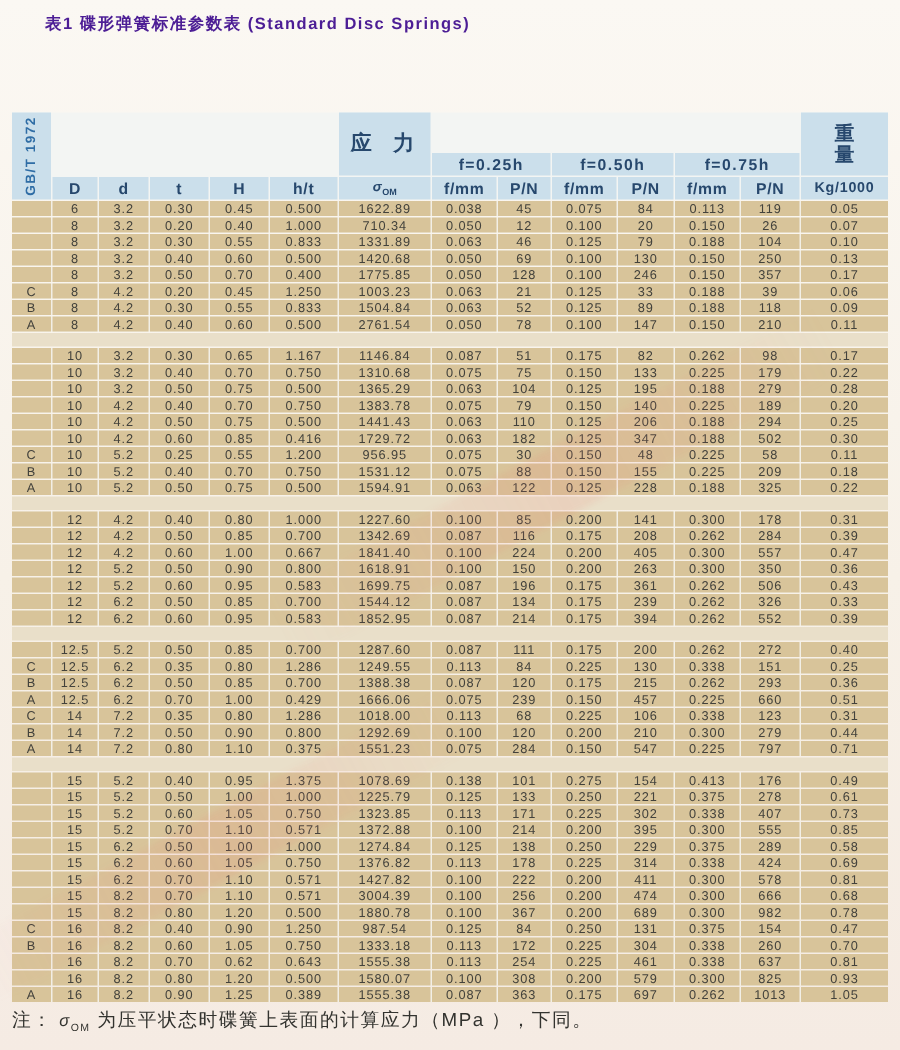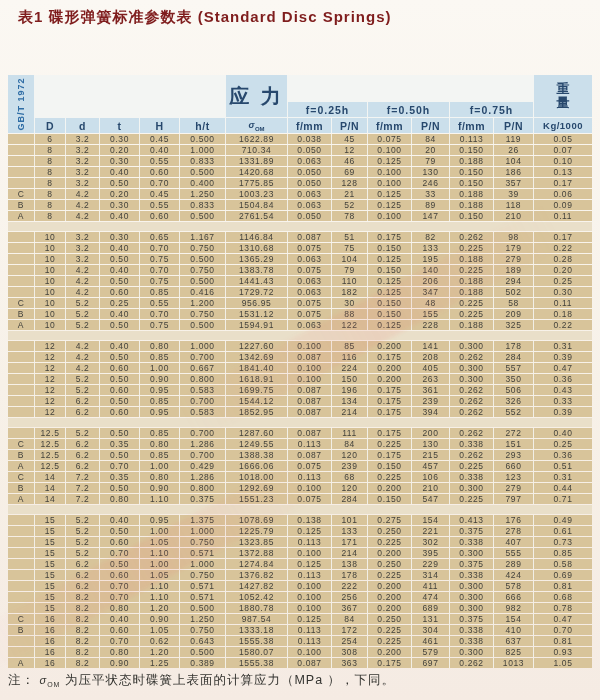--- a/index.html
+++ b/index.html
@@ -5,22 +5,22 @@
   html,body{margin:0;padding:0;}
   body{
     width:600px;height:700px;
     font-family:"Liberation Sans","DejaVu Sans",sans-serif;
     background:linear-gradient(180deg,#fbf8f3 0%,#f7f1e8 55%,#f5ebe3 100%);
     position:relative;overflow:hidden;
     -webkit-font-smoothing:antialiased;
   }
   .page{position:absolute;inset:0;}
   .title{
-    position:absolute;top:8px;left:18px;
-    font-size:15px;font-weight:bold;color:#7f1d1d;letter-spacing:1px;
+    position:absolute;top:8px;left:30px;
+    font-size:11px;font-weight:bold;color:#4c1d95;letter-spacing:1px;
     white-space:nowrap;
   }
   .table-wrap{position:absolute;top:75px;left:8px;width:584px;}
 
   :root{
     --cols:26px 30px 33px 39px 39px 45px 61px 43px 35px 43px 37px 43px 39px 58px;
     --hdr-bg:#cbdfeb;
     --hdr-text:#27486d;
     --cell-bg:#d8c49a;
     --cell-text:#43423c;
@@ -39,21 +39,21 @@
     background:var(--hdr-bg);color:var(--hdr-text);
     display:flex;align-items:center;justify-content:center;
     font-weight:bold;overflow:hidden;position:relative;
   }
   .hcell.gbt{grid-column:1;grid-row:1/4;}
   .gbt-inner{
     transform:rotate(-90deg);transform-origin:center;
     font-size:9px;font-weight:bold;color:#2f6da5;letter-spacing:1px;white-space:nowrap;
   }
   .hcell.geo{grid-column:2/7;grid-row:1/3;font-size:14px;letter-spacing:6px;}
-  .hcell.stress{grid-column:7;grid-row:1/3;font-size:20px;letter-spacing:3px;}
+  .hcell.stress{grid-column:7;grid-row:1/3;font-size:14px;letter-spacing:3px;font-family:Liberation Mono, monospace;}
   .hcell.mech{grid-column:8/14;grid-row:1;font-size:14px;letter-spacing:5px;}
   .hcell.weight{grid-column:14;grid-row:1/3;font-size:13px;line-height:14px;flex-direction:column;}
   .hcell.sub{font-size:10.5px;letter-spacing:1px;font-weight:bold;}
   .hcell.f025{grid-column:8/10;grid-row:2;}
   .hcell.f050{grid-column:10/12;grid-row:2;}
   .hcell.f075{grid-column:12/14;grid-row:2;}
   .hcell.col{grid-row:3;font-size:10.5px;font-weight:bold;letter-spacing:0.5px;}
   .hcell.kg{font-size:9.5px;letter-spacing:0.5px;}
   .sigma{font-style:italic;font-size:9px;}
   .sigma sub{font-size:6px;font-style:normal;letter-spacing:0;}
@@ -185,21 +185,21 @@
             <div class="tcell">3.2</div>
             <div class="tcell">0.40</div>
             <div class="tcell">0.60</div>
             <div class="tcell">0.500</div>
             <div class="tcell">1420.68</div>
             <div class="tcell">0.050</div>
             <div class="tcell">69</div>
             <div class="tcell">0.100</div>
             <div class="tcell">130</div>
             <div class="tcell">0.150</div>
-            <div class="tcell">186</div>
+            <div class="tcell">250</div>
             <div class="tcell">0.13</div>
           </div>
           <div class="trow">
             <div class="tcell"></div>
             <div class="tcell">8</div>
             <div class="tcell">3.2</div>
             <div class="tcell">0.50</div>
             <div class="tcell">0.70</div>
             <div class="tcell">0.400</div>
             <div class="tcell">1775.85</div>
@@ -751,21 +751,21 @@
             <div class="tcell">578</div>
             <div class="tcell">0.81</div>
           </div>
           <div class="trow">
             <div class="tcell"></div>
             <div class="tcell">15</div>
             <div class="tcell">8.2</div>
             <div class="tcell">0.70</div>
             <div class="tcell">1.10</div>
             <div class="tcell">0.571</div>
-            <div class="tcell">1052.42</div>
+            <div class="tcell">3004.39</div>
             <div class="tcell">0.100</div>
             <div class="tcell">256</div>
             <div class="tcell">0.200</div>
             <div class="tcell">474</div>
             <div class="tcell">0.300</div>
             <div class="tcell">666</div>
             <div class="tcell">0.68</div>
           </div>
           <div class="trow">
             <div class="tcell"></div>
@@ -805,21 +805,21 @@
             <div class="tcell">8.2</div>
             <div class="tcell">0.60</div>
             <div class="tcell">1.05</div>
             <div class="tcell">0.750</div>
             <div class="tcell">1333.18</div>
             <div class="tcell">0.113</div>
             <div class="tcell">172</div>
             <div class="tcell">0.225</div>
             <div class="tcell">304</div>
             <div class="tcell">0.338</div>
-            <div class="tcell">410</div>
+            <div class="tcell">260</div>
             <div class="tcell">0.70</div>
           </div>
           <div class="trow">
             <div class="tcell"></div>
             <div class="tcell">16</div>
             <div class="tcell">8.2</div>
             <div class="tcell">0.70</div>
             <div class="tcell">0.62</div>
             <div class="tcell">0.643</div>
             <div class="tcell">1555.38</div>

